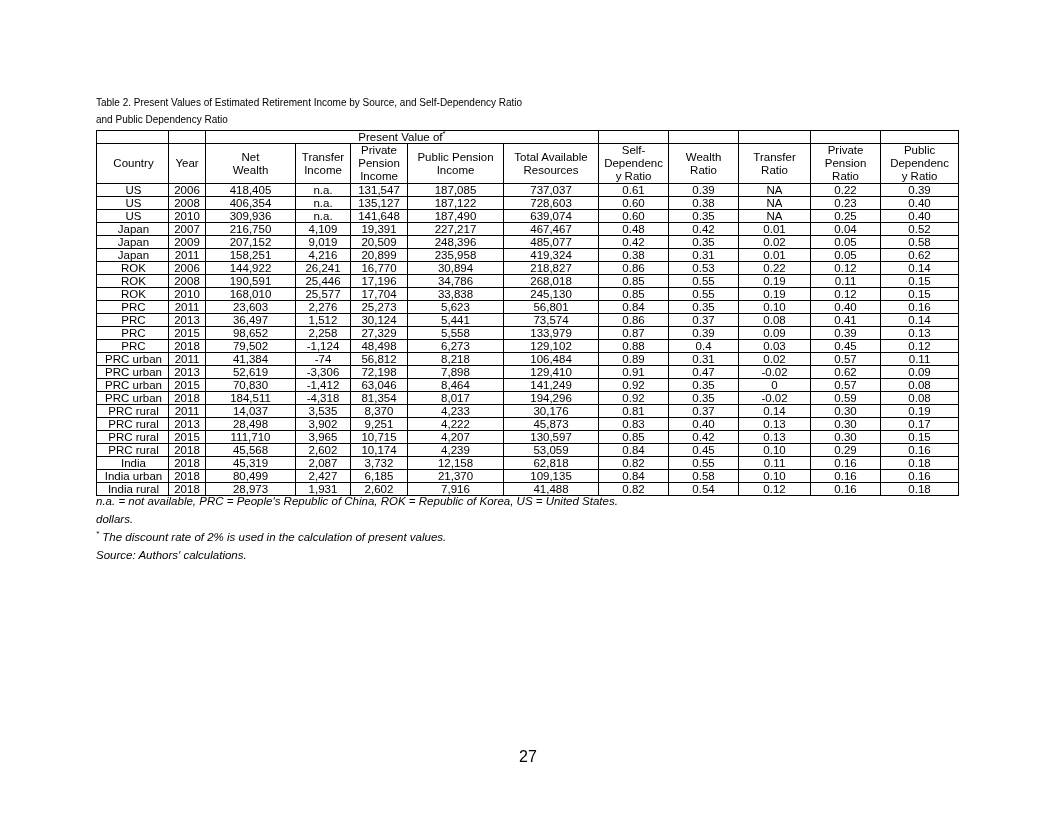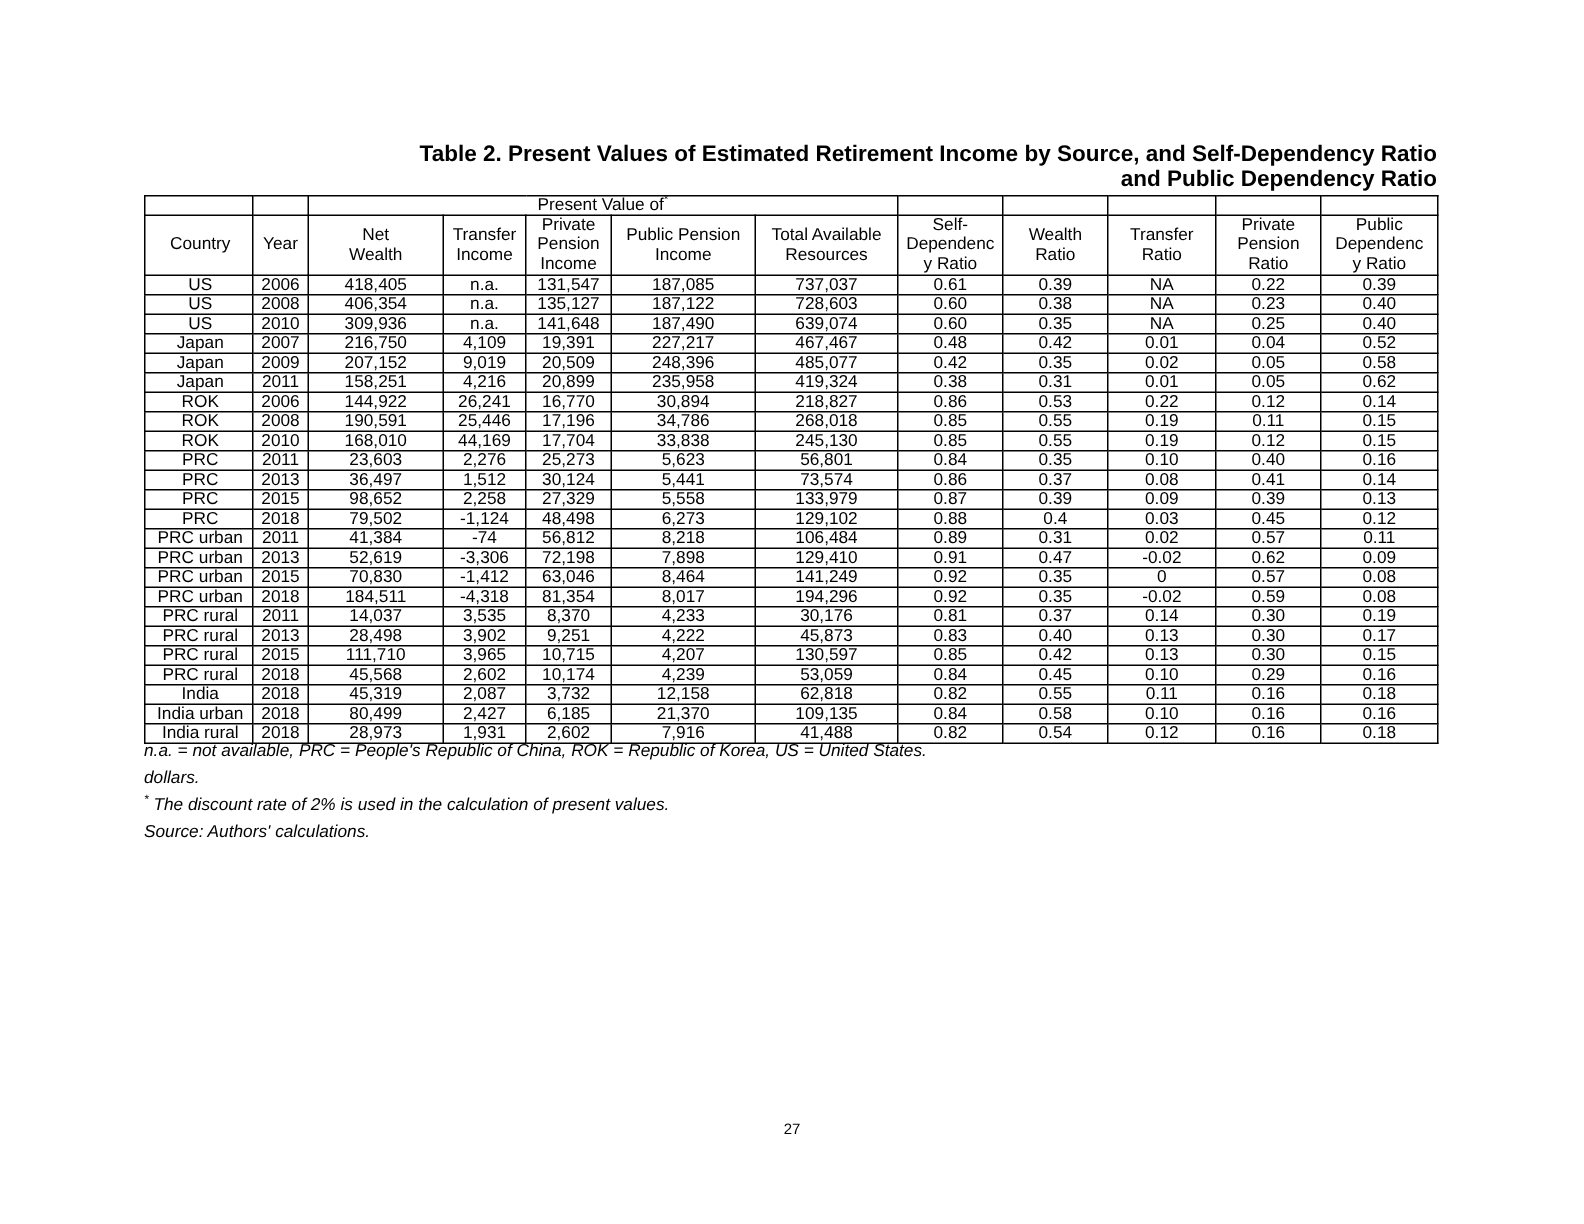--- a/index.html
+++ b/index.html
@@ -9,22 +9,22 @@
     position: relative;
     overflow: hidden;
     font-family: "Liberation Sans", "DejaVu Sans", sans-serif;
     color: #000;
   }
   .page { position: absolute; inset: 0; }
 
   .title {
     position: absolute;
     left: 96px; top: 94px; width: 862px;
-    text-align: right;
-    font-size: 15px; font-weight: bold;
+    text-align: left;
+    font-size: 10px; font-weight: normal;
     line-height: 17px;
   }
 
   table.data-table {
     position: absolute;
     left: 96px; top: 130px;
     width: 862px;
     border-collapse: collapse;
     table-layout: fixed;
     font-size: 11.5px;
@@ -57,21 +57,21 @@
     left: 96px; top: 492px; width: 946px;
     font-size: 11.5px;
     line-height: 18px;
     font-style: italic;
   }
 
   .page-number {
     position: absolute;
     left: 0; top: 748px; width: 1056px;
     text-align: center;
-    font-size: 10px;
+    font-size: 16px;
   }
 </style>
 </head>
 <body>
 
 <div class="page">
 
   <div class="title">
     <div>Table 2. Present Values of Estimated Retirement Income by Source, and Self-Dependency Ratio</div>
     <div>and Public Dependency Ratio</div>
@@ -242,21 +242,21 @@
           <td>0.85</td>
           <td>0.55</td>
           <td>0.19</td>
           <td>0.11</td>
           <td>0.15</td>
         </tr>
         <tr>
           <td class="left">ROK</td>
           <td>2010</td>
           <td>168,010</td>
-          <td>44,169</td>
+          <td>25,577</td>
           <td>17,704</td>
           <td>33,838</td>
           <td>245,130</td>
           <td>0.85</td>
           <td>0.55</td>
           <td>0.19</td>
           <td>0.12</td>
           <td>0.15</td>
         </tr>
         <tr>

